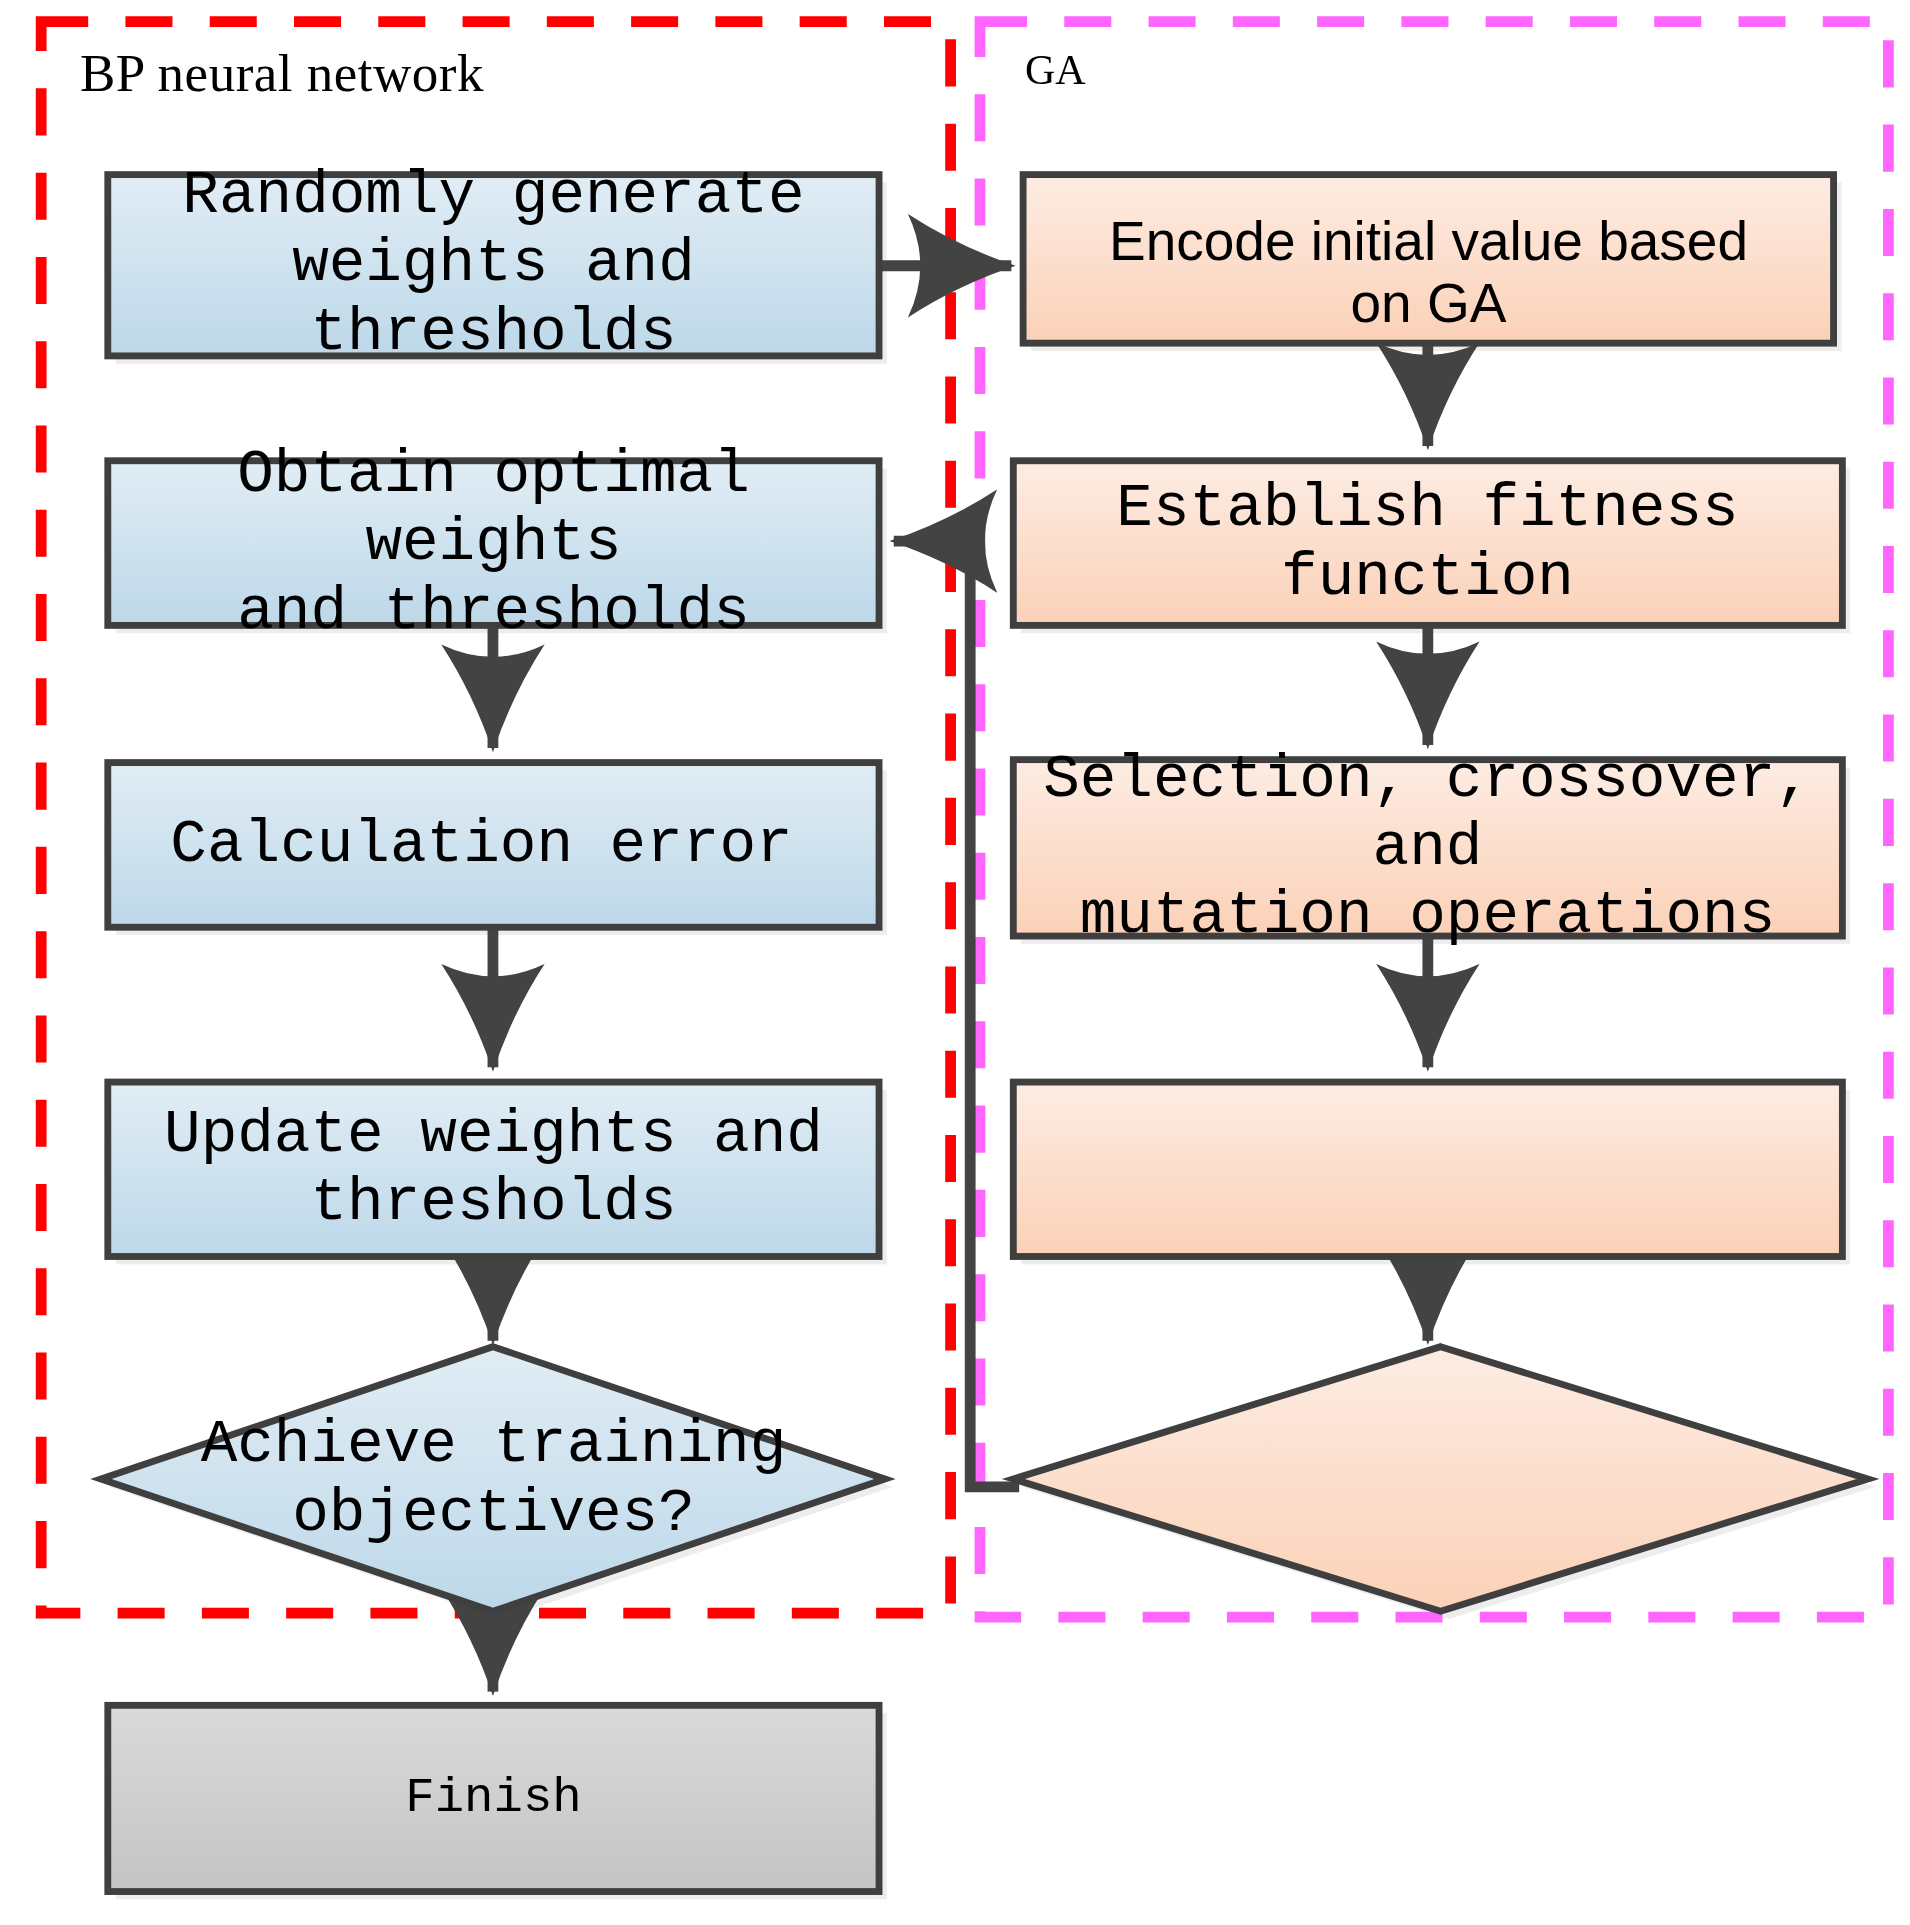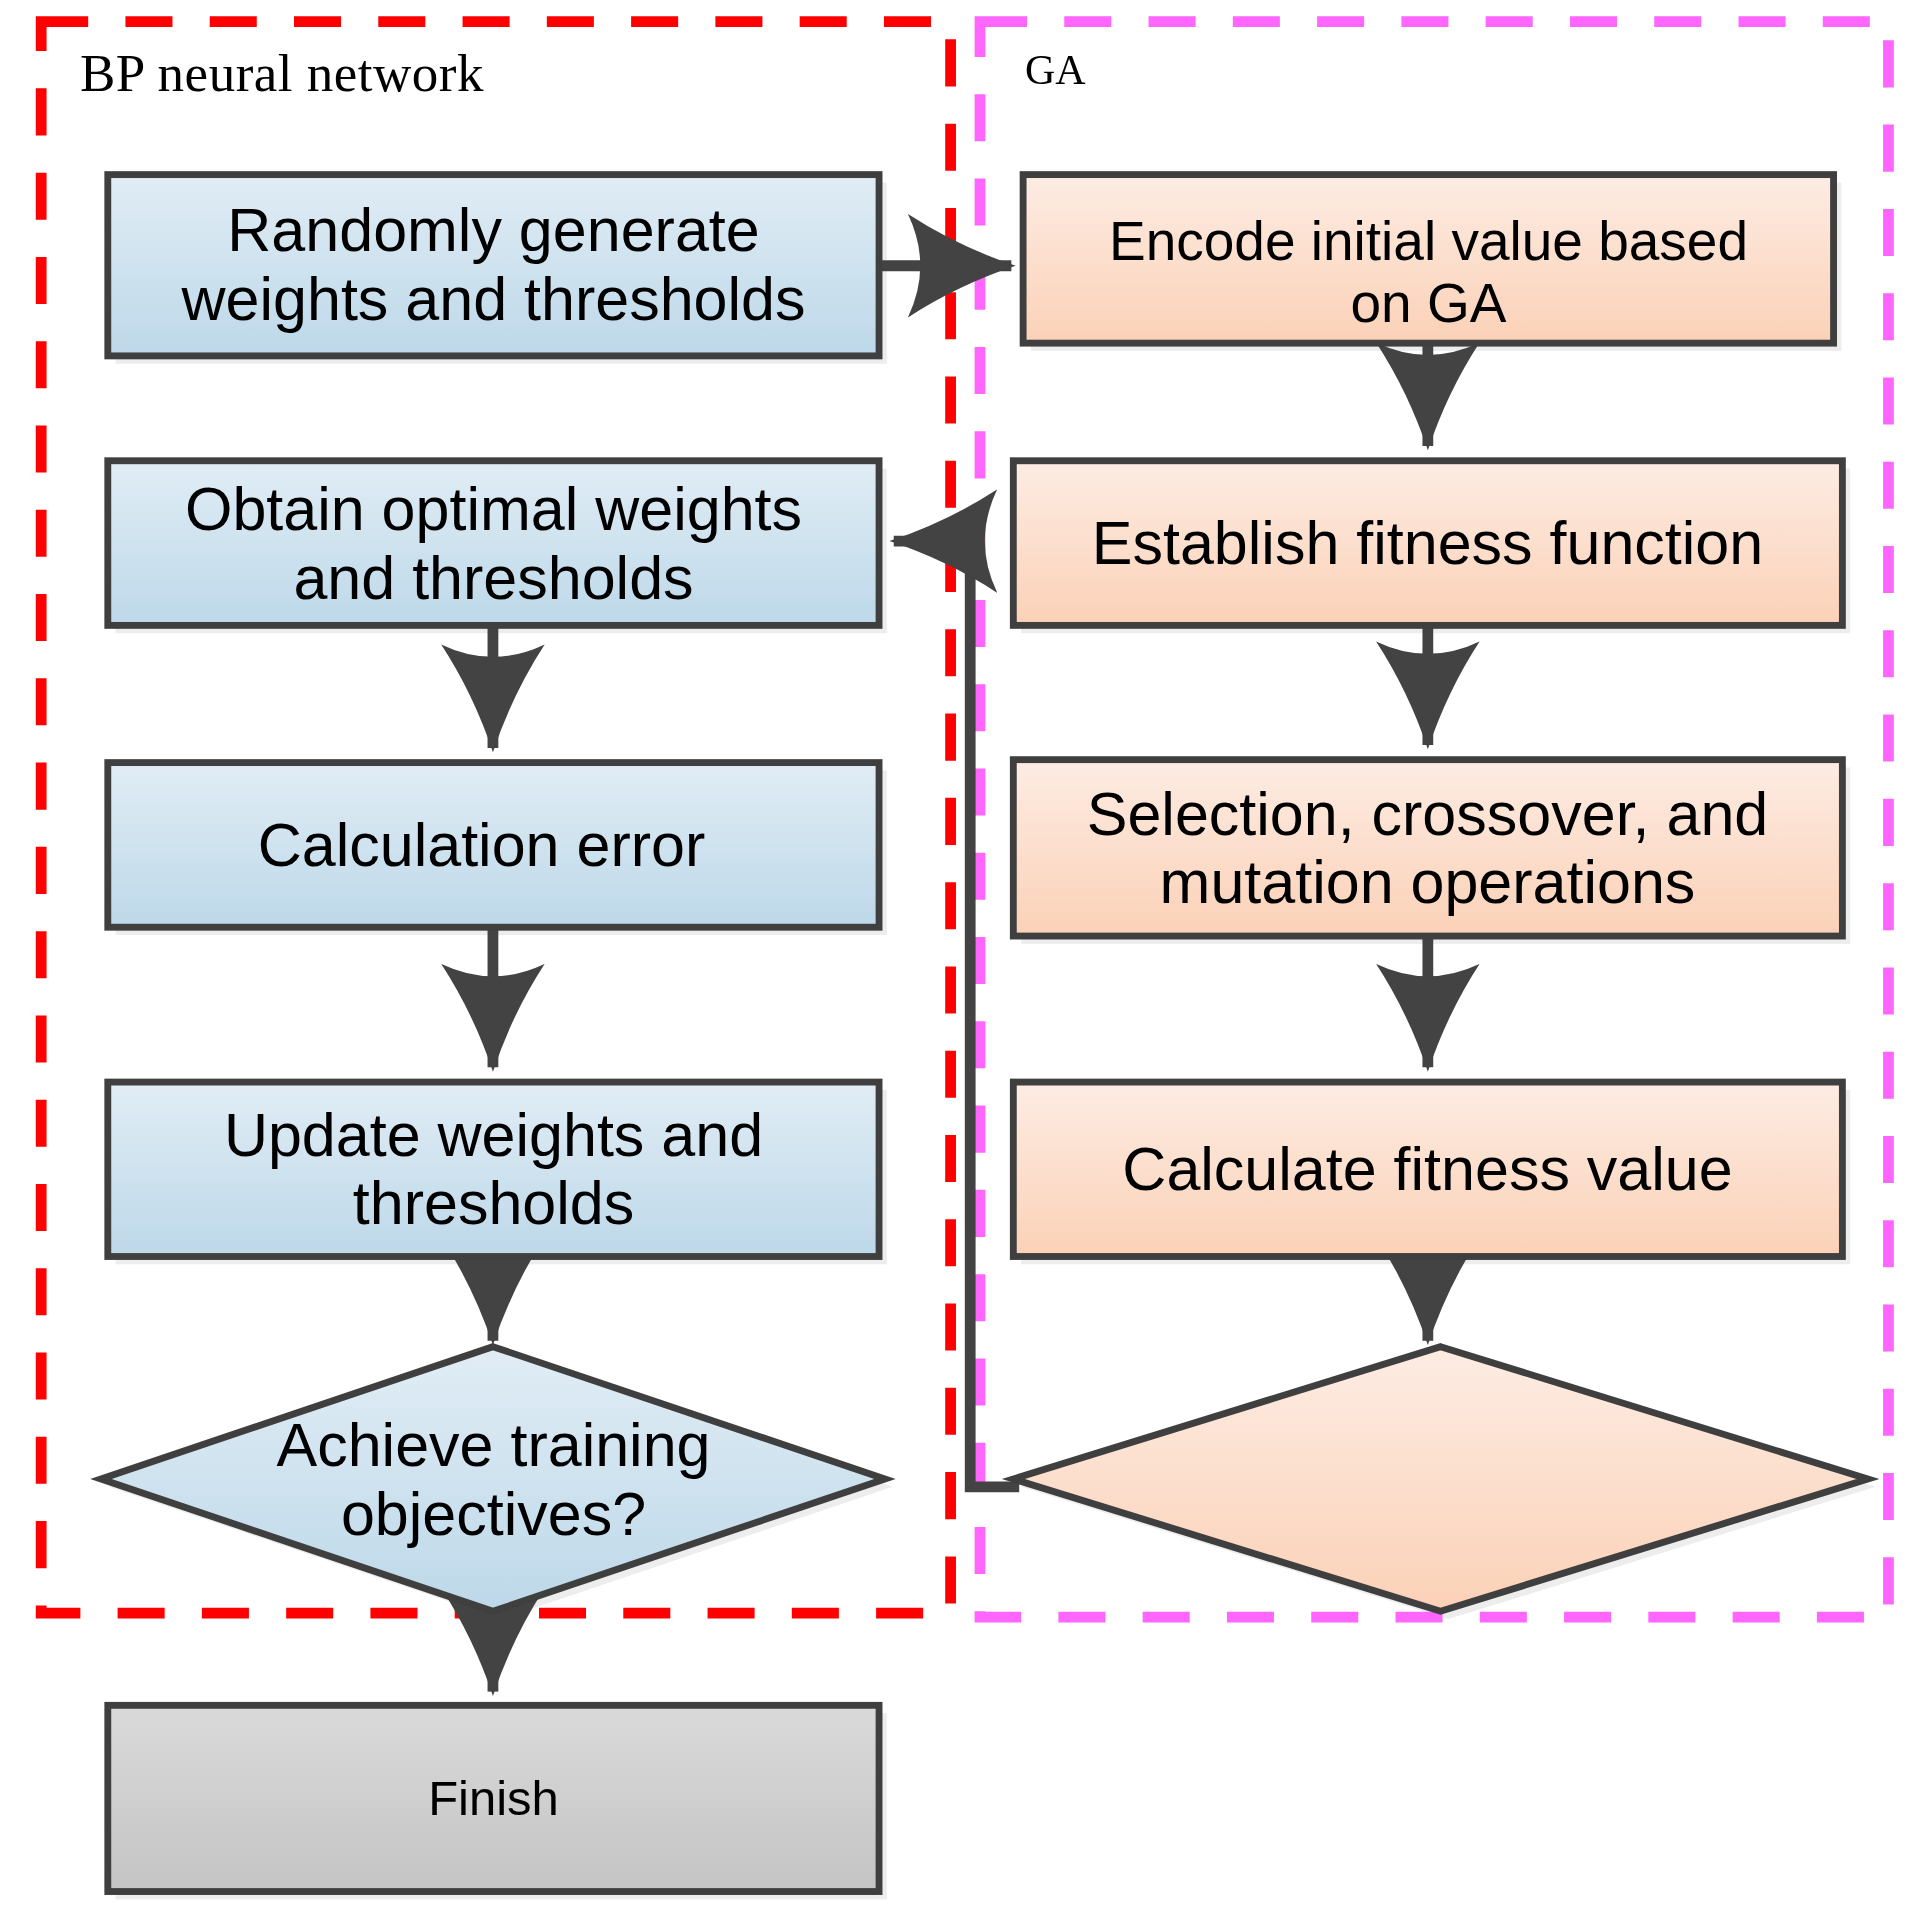--- a/index.html
+++ b/index.html
@@ -34,21 +34,21 @@
 
   .node-text {
     position: absolute;
     display: flex;
     align-items: center;
     justify-content: center;
     text-align: center;
     color: #000000;
     line-height: 1.12;
     pointer-events: none;
-    font-family: Liberation Sans, sans-serif;
+    font-family: Liberation Mono, monospace;
   }
   .node-text.sans {
     font-family: "Liberation Sans", "DejaVu Sans", sans-serif;
   }
   .hit {
     position: absolute;
     background: transparent;
   }
 </style>
 </head>
@@ -148,21 +148,20 @@
   <div class="node-text" style="left:108px; top:1353px; width:771px; height:253px; font-size:61px;">Achieve training<br>objectives?</div>
 
   <div class="node-text" style="left:108px; top:1705px; width:771px; height:186px; font-size:49px;">Finish</div>
 
   <div class="node-text sans" style="left:1023px; top:188px; width:811px; height:169px; font-size:55px;">Encode initial value based<br>on GA</div>
 
   <div class="node-text" style="left:1013px; top:461px; width:829px; height:165px; font-size:61px;">Establish fitness function</div>
 
   <div class="node-text" style="left:1013px; top:760px; width:829px; height:176px; font-size:61px;">Selection, crossover, and<br>mutation operations</div>
 
-  <div class="node-text" style="left:1013px; top:1082px; width:829px; height:174px; font-size:61px;">Calculate fitness value</div>
 
 
   <div class="hit" style="left:108px; top:174px; width:771px; height:181px;"></div>
   <div class="hit" style="left:108px; top:461px; width:771px; height:165px;"></div>
   <div class="hit" style="left:108px; top:763px; width:771px; height:165px;"></div>
   <div class="hit" style="left:108px; top:1082px; width:771px; height:174px;"></div>
   <div class="hit" style="left:101px; top:1347px; width:784px; height:265px;"></div>
   <div class="hit" style="left:108px; top:1705px; width:771px; height:186px;"></div>
   <div class="hit" style="left:1023px; top:174px; width:811px; height:169px;"></div>
   <div class="hit" style="left:1013px; top:461px; width:829px; height:165px;"></div>

